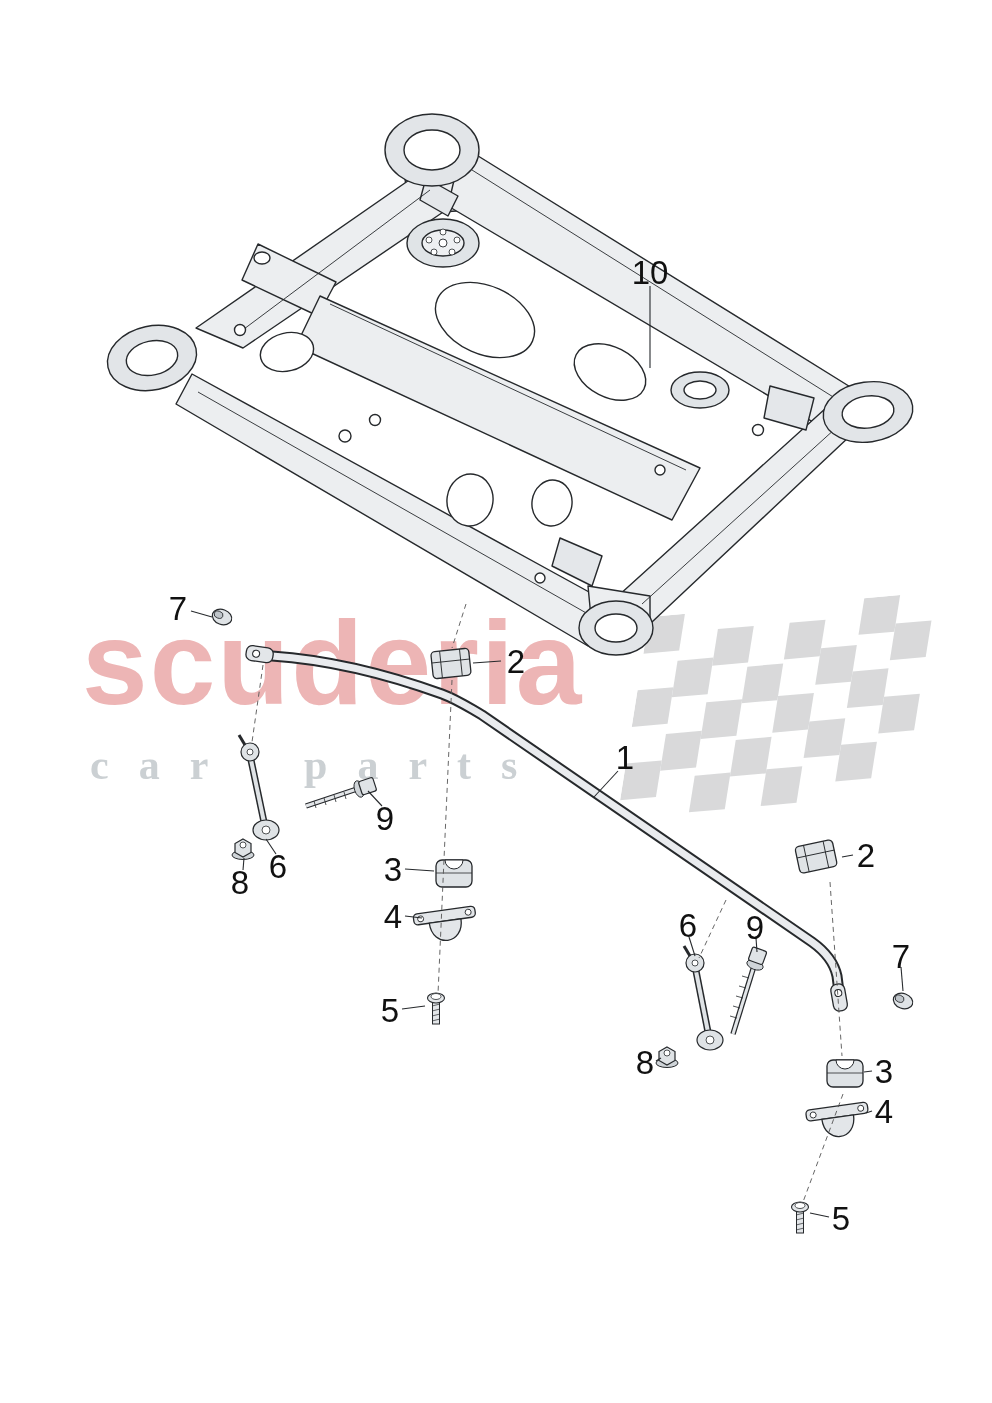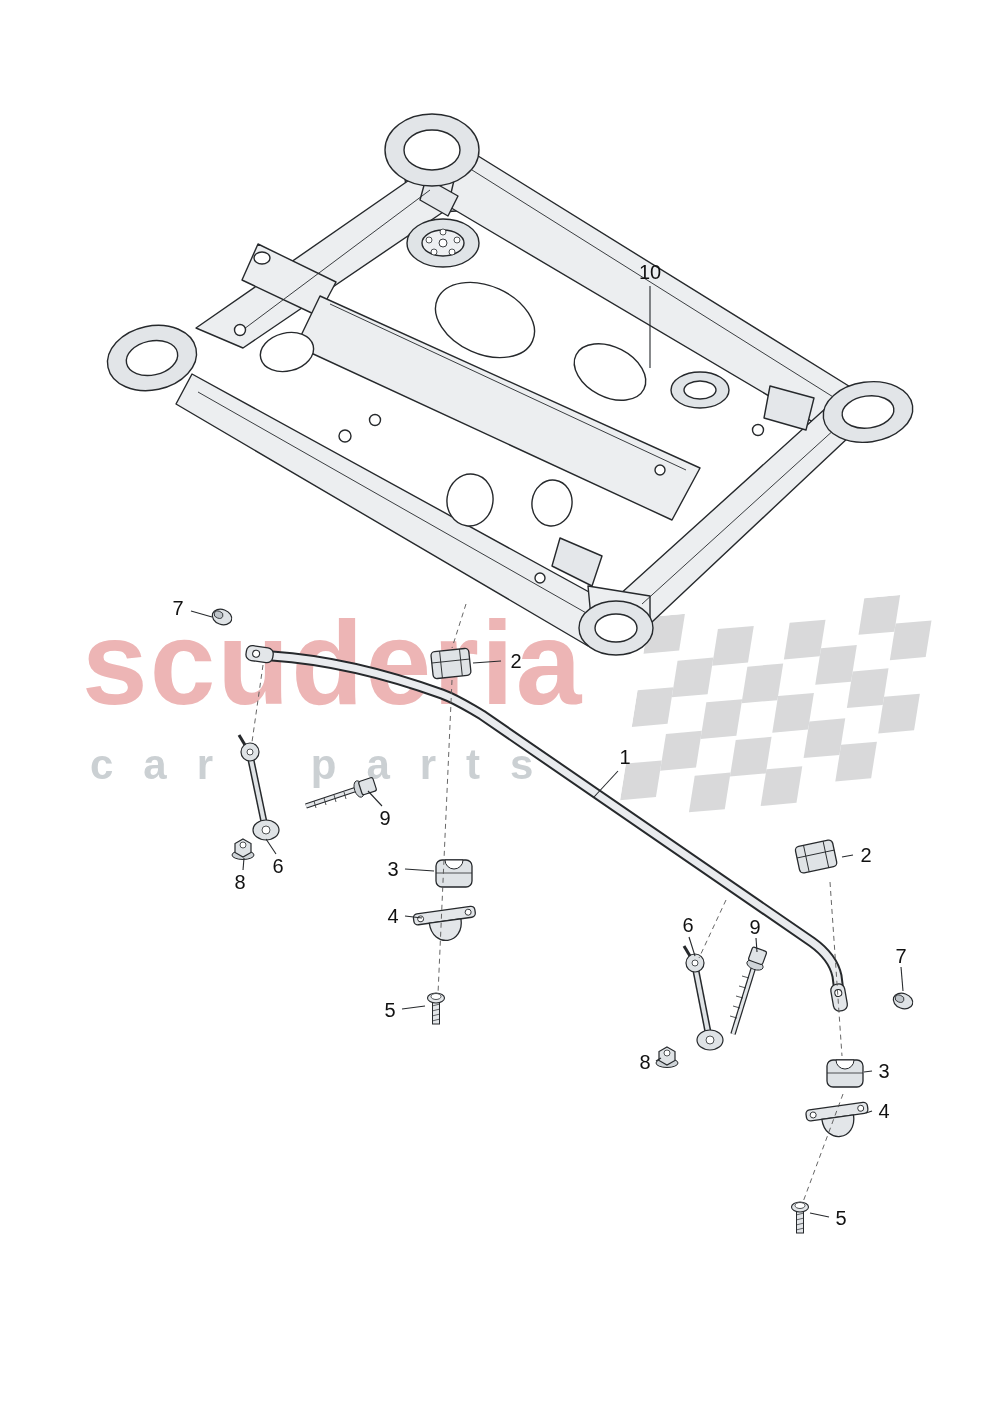--- a/index.html
+++ b/index.html
@@ -25,34 +25,35 @@
   .watermark-sub {
     position: absolute;
     left: 90px;
     top: 744px;
     font-size: 42px;
     font-weight: bold;
     letter-spacing: 30px;
     word-spacing: 26px;
     line-height: 1;
     user-select: none;
+    font-family: Liberation Serif, serif;
   }
   .flag-wrap {
     position: absolute;
     left: 630px;
     top: 606px;
     width: 300px;
     height: 230px;
     transform: rotate(-5deg) skewX(-14deg);
     opacity: 0.95;
   }
   .callout {
     position: absolute;
     transform: translate(-50%, -50%);
-    font-size: 20px;
+    font-size: 33px;
     color: #111111;
     line-height: 1;
     user-select: none;
   }
   svg.layer { pointer-events: none; }
 </style>
 </head>
 <body>
 
 <div class="canvas">

